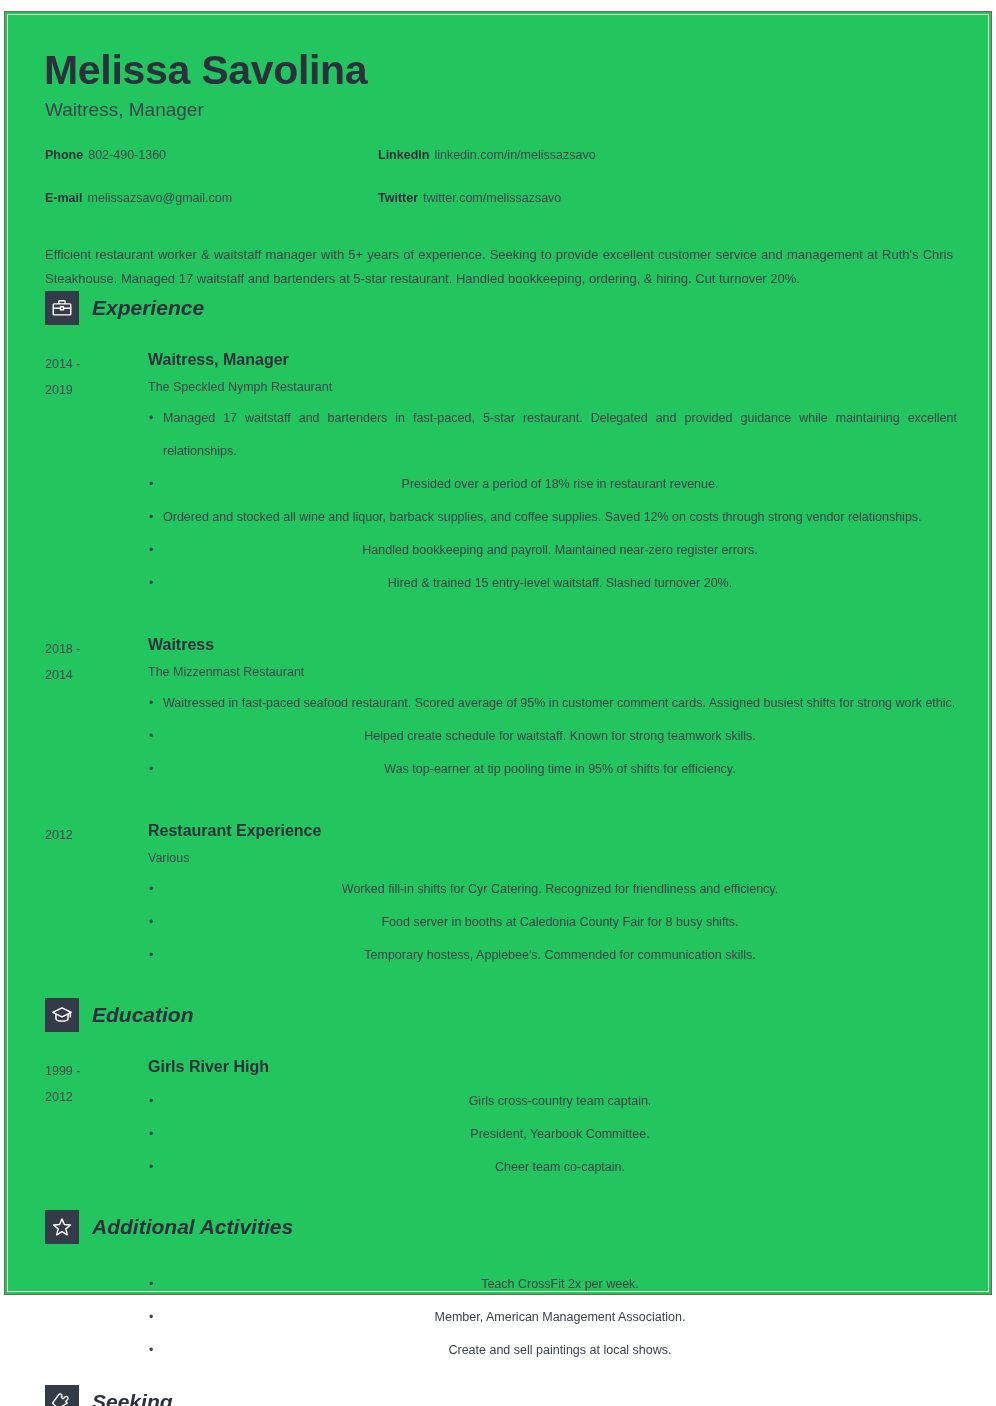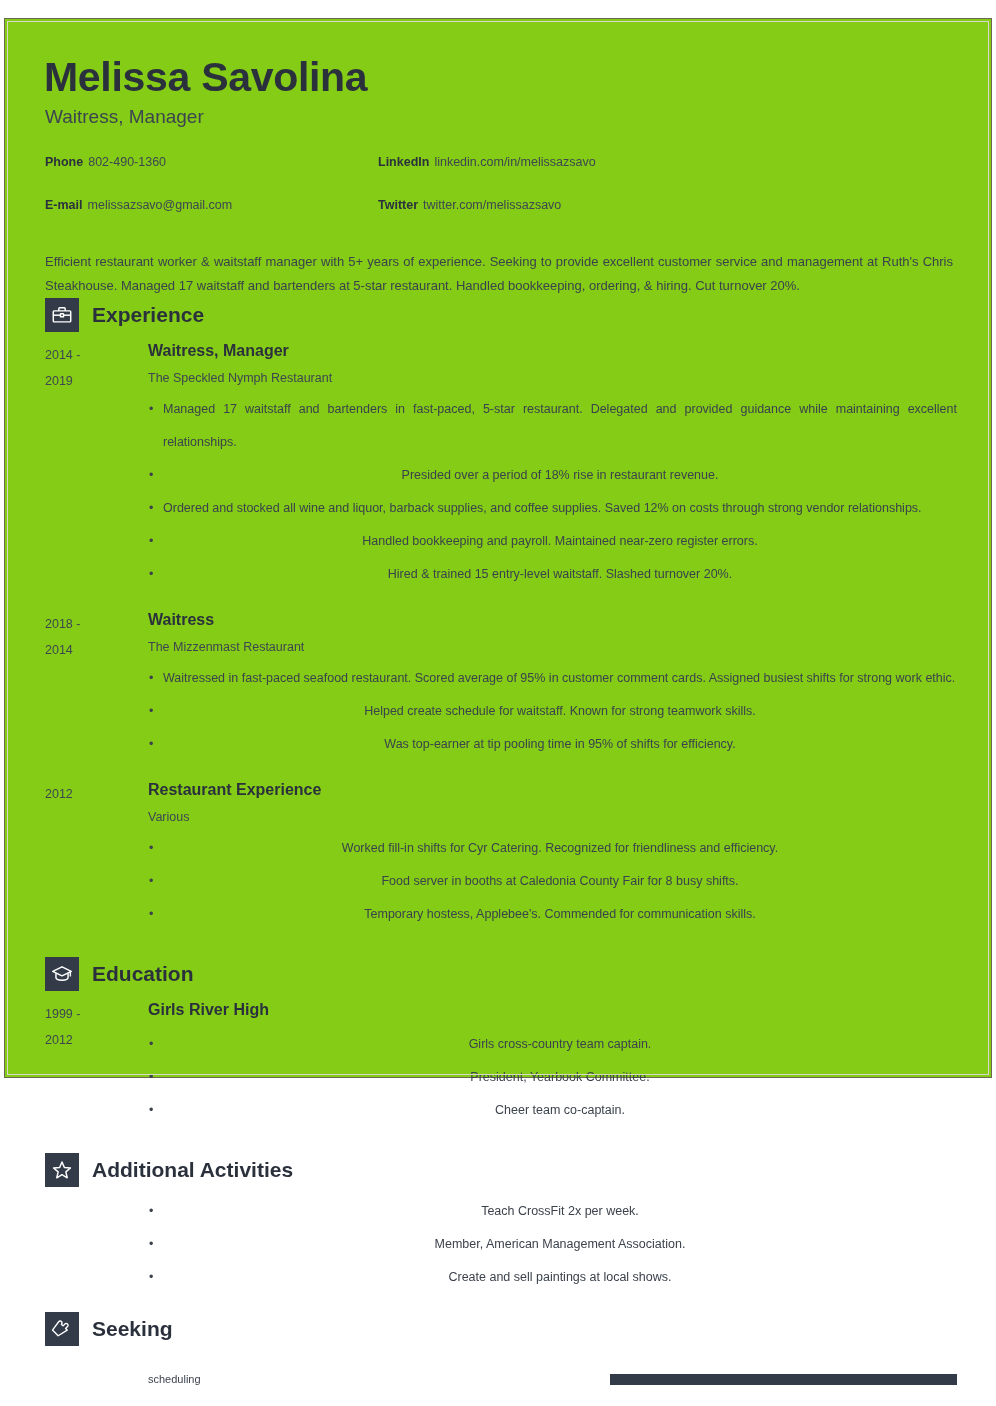--- a/index.html
+++ b/index.html
@@ -10,24 +10,24 @@
   }
   body {
     width: 996px; height: 1406px;
     font-family: "Liberation Sans", sans-serif;
     color: #333a44;
     overflow: hidden;
   }
 
   .page-frame {
     position: absolute;
-    left: 4px; top: 18px;
-    width: 988px; height: 1060px;
+    left: 4px; top: 11px;
+    width: 988px; height: 1284px;
     border: 1px solid #6b6a4e;
-    background: #84cc16;
+    background: #22c55e;
   }
   .page-frame::after {
     content: "";
     position: absolute;
     left: 2px; top: 2px; right: 2px; bottom: 2px;
     border: 1px solid #d8d8cc;
     pointer-events: none;
   }
 
   .page-inner {
@@ -79,20 +79,21 @@
     color: #3b424c;
   }
 
   
   .section { margin-left: 4px; }
   .section-head {
     display: flex;
     align-items: center;
     gap: 13px;
     margin-bottom: 6px;
+    font-style: italic;
   }
   .sec-icon {
     width: 34px; height: 34px;
     background: #333b49;
     display: flex;
     align-items: center;
     justify-content: center;
     flex: none;
   }
   .sec-icon svg { display: block; }
@@ -100,21 +101,21 @@
     font-size: 21px;
     font-weight: bold;
     color: #2b313c;
     line-height: 26px;
   }
 
   
   .entry {
     display: grid;
     grid-template-columns: 103px 1fr;
-    margin-top: 8px;
+    margin-top: 24px;
   }
   .entry-dates {
     font-size: 12.5px;
     line-height: 26px;
     color: #3e4650;
     padding-top: 2px;
   }
   .entry-dates span { display: block; }
   .entry-body { padding-top: 0; }
   .entry-role {

